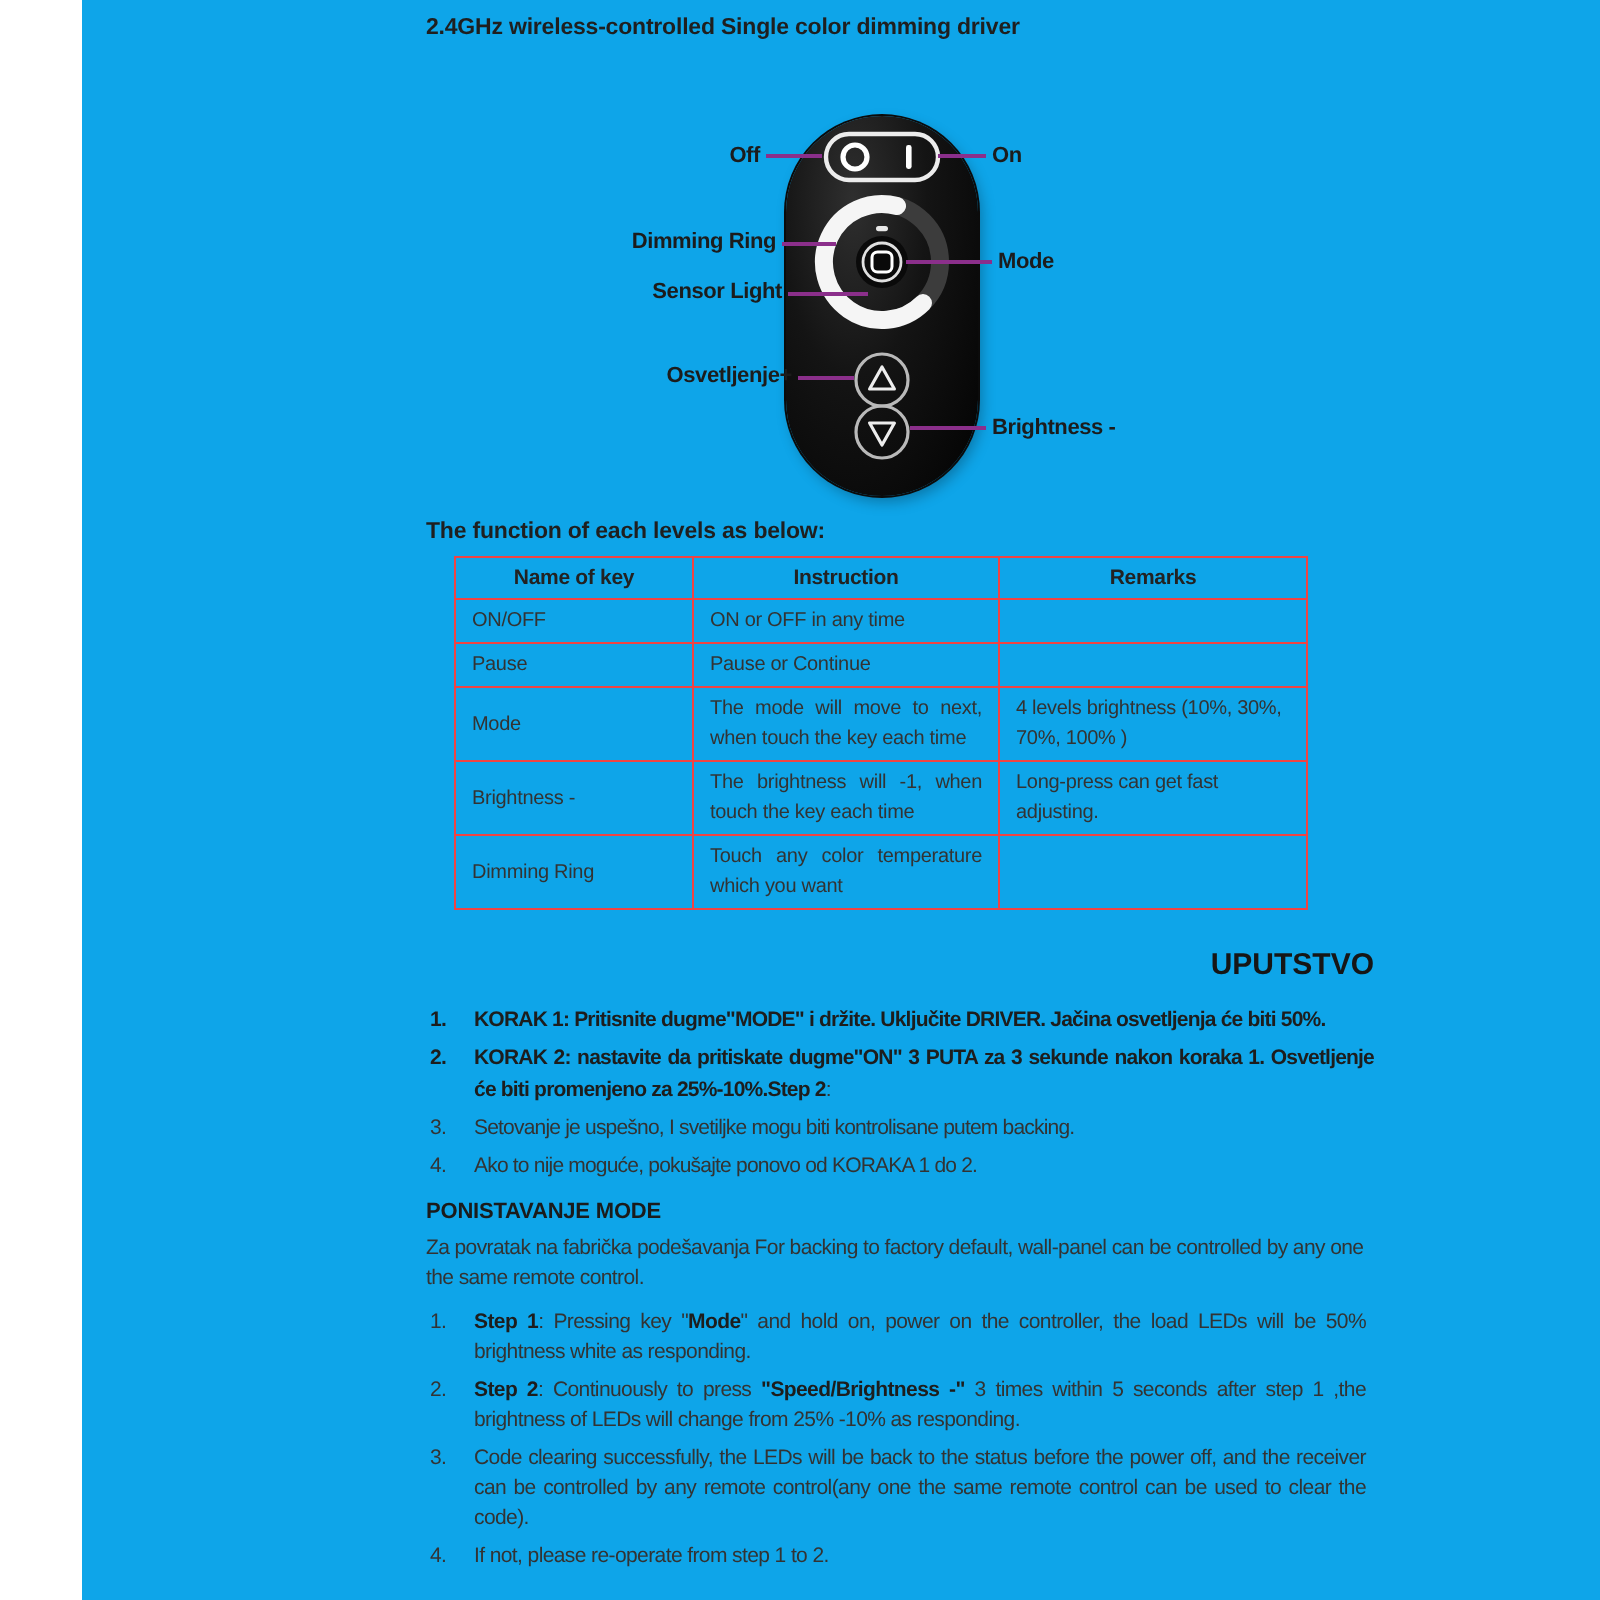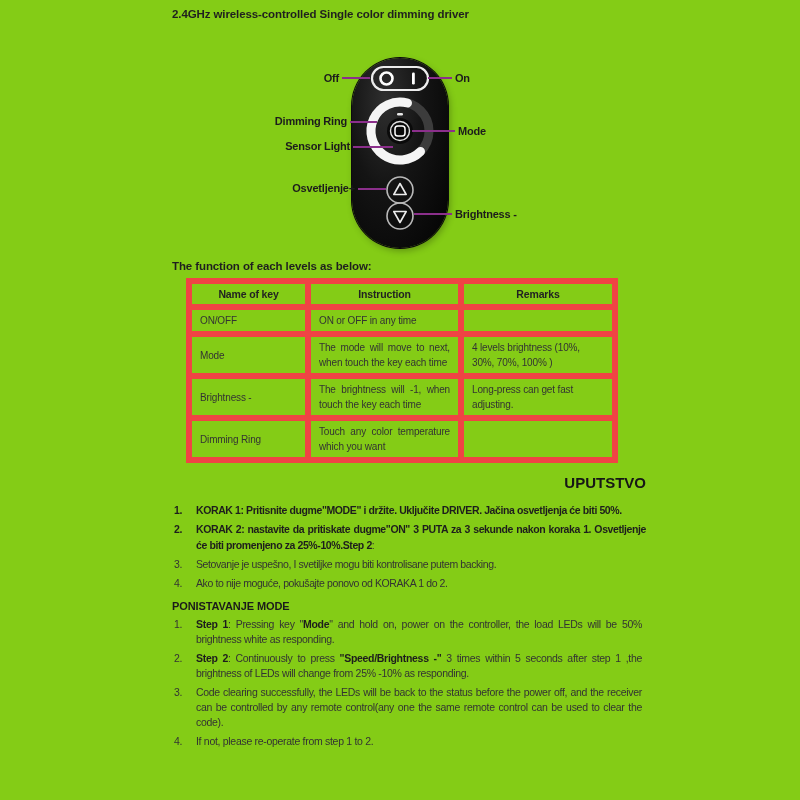--- a/index.html
+++ b/index.html
@@ -3,21 +3,21 @@
 <meta charset="utf-8">
 <style>
   html, body {
     margin: 0; padding: 0;
     width: 800px; height: 800px;
     background: #ffffff;
     font-family: "Liberation Sans", sans-serif;
     color: #2e2e2e;
     overflow: hidden;
   }
-  .page { position: absolute; inset: 0; background: #84cc16; }
+  .page { position: absolute; inset: 0; background: #0ea5e9; margin-left: 41px; }
 
   
   .doc-title {
     position: absolute; left: 172px; top: 8px;
     font-size: 11.5px; font-weight: bold; letter-spacing: -0.1px;
     color: #1f1f1f; margin: 0;
   }
 
   
   .remote-figure { position: absolute; left: 270px; top: 52px; width: 260px; height: 215px; margin: 0; }
@@ -52,21 +52,21 @@
   .func-section { position: absolute; left: 172px; top: 260px; width: 452px; }
   .table-caption {
     font-size: 11.5px; font-weight: bold; margin: 0 0 6px 0;
     letter-spacing: -0.1px; color: #1f1f1f;
   }
   table.func {
     border-collapse: collapse; table-layout: fixed;
     margin-left: 14px; width: 426px;
     font-size: 10px; letter-spacing: -0.15px; color: #333;
   }
-  table.func th, table.func td { border: 6px solid #ef4444; }
+  table.func th, table.func td { border: 1px solid #ef4444; }
   table.func th { font-weight: bold; text-align: center; padding: 4px 2px; font-size: 10.5px; color: #222; }
   table.func td { padding: 3px 8px; line-height: 15px; vertical-align: middle; }
   td.col-instruction { text-align: justify; }
 
   
   .uputstvo { position: absolute; left: 172px; top: 474px; width: 474px; }
   .uputstvo h2 { font-size: 15px; font-weight: bold; color: #161616; margin: 0 0 11px 0; text-align: right; }
   .uputstvo .olist { font-size: 10.5px; letter-spacing: -0.4px; }
 
   .ponist { position: absolute; left: 172px; top: 600px; width: 470px; }
@@ -155,20 +155,25 @@
           <th>Remarks</th>
         </tr>
       </thead>
       <tbody>
           <tr>
             <td class="col-key">ON/OFF</td>
             <td class="col-instruction">ON or OFF in any time</td>
             <td class="col-remarks"></td>
           </tr>
           <tr>
+            <td class="col-key">Pause</td>
+            <td class="col-instruction">Pause or Continue</td>
+            <td class="col-remarks"></td>
+          </tr>
+          <tr>
             <td class="col-key">Mode</td>
             <td class="col-instruction">The mode will move to next, when touch the key each time</td>
             <td class="col-remarks">4 levels brightness (10%, 30%, 70%, 100% )</td>
           </tr>
           <tr>
             <td class="col-key">Brightness -</td>
             <td class="col-instruction">The brightness will -1, when touch the key each time</td>
             <td class="col-remarks">Long-press can get fast adjusting.</td>
           </tr>
           <tr>
@@ -197,20 +202,21 @@
         </div>
         <div class="li">
           <span class="num">4.</span>
           <span class="li-body"><span>Ako to nije moguće, pokušajte ponovo od KORAKA 1 do 2.</span></span>
         </div>
       </div>
   </section>
 
   <section class="ponist">
     <h3>PONISTAVANJE MODE</h3>
+    <p class="intro">Za povratak na fabrička podešavanja For backing to factory default, wall-panel can be controlled by any one the same remote control.</p>
     <div class="olist">
         <div class="li">
           <span class="num">1.</span>
           <span class="li-body"><span class="b">Step 1</span><span>: Pressing key "</span><span class="b">Mode</span><span>" and hold on, power on the controller, the load LEDs will be 50% brightness white as responding.</span></span>
         </div>
         <div class="li">
           <span class="num">2.</span>
           <span class="li-body"><span class="b">Step 2</span><span>: Continuously to press </span><span class="b">"Speed/Brightness -"</span><span> 3 times within 5 seconds after step 1 ,the brightness of LEDs will change from 25% -10% as responding.</span></span>
         </div>
         <div class="li">

